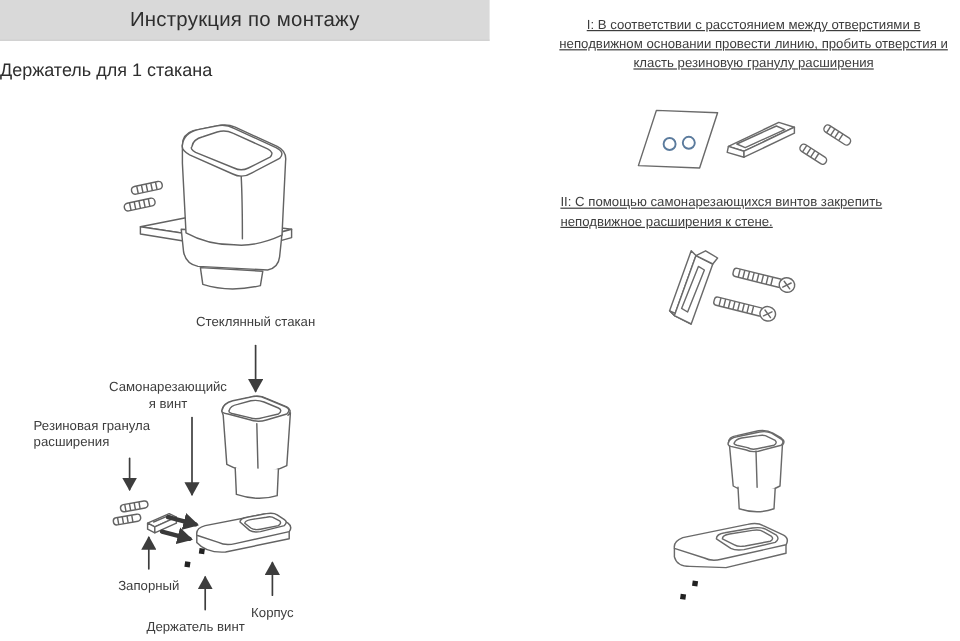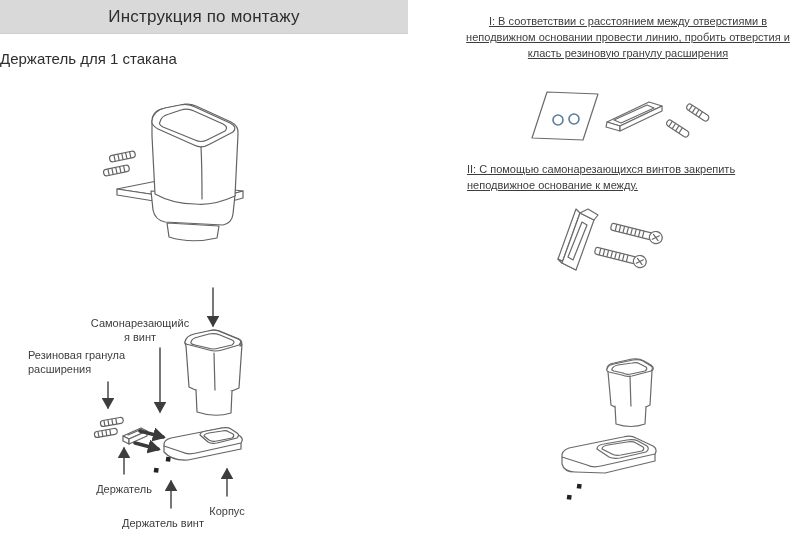--- a/index.html
+++ b/index.html
@@ -136,23 +136,24 @@
 
       <g>
         <path d="M165,83 Q165,77 173,75 L189,71 Q196,69 202,72 L219,79 Q224,82 220,86 L222,84 L219,128 Q207,134 195,133 Q182,134 169,127 L166,86 Z" fill="#fff"></path>
         <path d="M165,82 Q166,76 174,74 L188,71 Q196,69 201,72 L218,79 Q223,81 219,85 L202,90 Q195,92 189,90 L170,85 Q164,84 165,82 Z" fill="#fff"></path>
         <path d="M171,82 Q172,78 178,77 L189,74 Q195,73 200,75 L212,80 Q216,82 212,85 L199,88 Q193,90 188,88 L175,85 Q170,84 171,82 Z"></path>
         <path d="M194,93 L195,131"></path>
         <path d="M176,130 L177,152 Q195,158 211,153 L212,131" fill="#fff"></path>
       </g>
     </svg>
 
+    <div class="lbl center" style="left:128px; top:2px; width:130px;">Стеклянный стакан</div>
     <div class="lbl" style="left:8px; top:88px; width:118px;">Резиновая гранула расширения</div>
     <div class="lbl center" style="left:68px; top:56px; width:104px; overflow-wrap:break-word;">Самонарезающийся винт</div>
-    <div class="lbl center" style="left:54px; top:222px; width:100px;">Держатель</div>
+    <div class="lbl center" style="left:54px; top:222px; width:100px;">Запорный</div>
     <div class="lbl center" style="left:88px; top:256px; width:110px;">Держатель винт</div>
     <div class="lbl center" style="left:160px; top:244px; width:94px;">Корпус</div>
   </div>
 
   <div class="step-text center" style="left:458px; top:14px; width:340px;">I: В соответствии с расстоянием между отверстиями в неподвижном основании провести линию, пробить отверстия и класть резиновую гранулу расширения</div>
 
   <svg class="abs" style="left:493px; top:75px;" width="240" height="90" viewBox="0 0 240 90" fill="none" stroke="#6a6a6a" stroke-width="1.2" stroke-linejoin="round" stroke-linecap="round">
     <g>
       <path d="M39,63 L54,17 L105,19 L90,65 Z" fill="#fff"></path>
       <circle cx="65" cy="45" r="5" stroke="#5b7b9d" stroke-width="1.6"></circle>
@@ -173,21 +174,21 @@
     </g>
     <g transform="translate(176,44) rotate(33)">
       <rect x="0" y="0" width="25" height="6.5" rx="3" fill="#fff"></rect>
       <line x1="4" y1="0.5" x2="4" y2="6"></line>
         <line x1="8" y1="0.5" x2="8" y2="6"></line>
       <line x1="12" y1="0.5" x2="12" y2="6"></line>
         <line x1="16" y1="0.5" x2="16" y2="6"></line>
     </g>
   </svg>
 
-  <div class="step-text" style="left:467px; top:162px; width:278px;">II: С помощью самонарезающихся винтов закрепить неподвижное основание к между.</div>
+  <div class="step-text" style="left:467px; top:162px; width:278px;">II: С помощью самонарезающихся винтов закрепить неподвижное расширения к стене.</div>
 
   <svg class="abs" style="left:528px; top:205px;" width="185" height="90" viewBox="0 0 185 90" fill="none" stroke="#6a6a6a" stroke-width="1.2" stroke-linejoin="round" stroke-linecap="round">
     <g>
       <path d="M34,58 L30,54 L48,4 L52,8 Z" fill="#fff"></path>
       <path d="M30,54 L44,60 L48,65 L34,58 Z" fill="#fff"></path>
       <path d="M34,58 L52,8 L66,15 L48,65 Z" fill="#fff"></path>
       <path d="M52,8 L60,4 L70,10 L66,15 Z" fill="#fff"></path>
       <path d="M40,52 L54,17 L59,20 L45,55 Z"></path>
     </g>
     <g transform="translate(84,18) rotate(14)">

